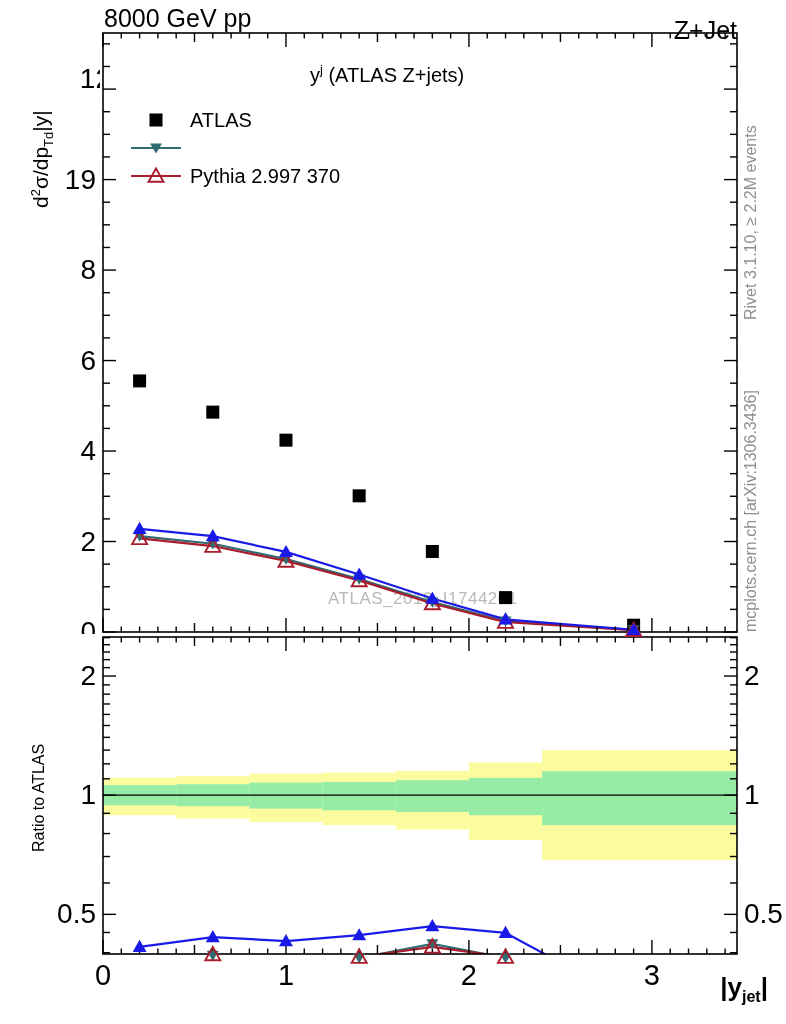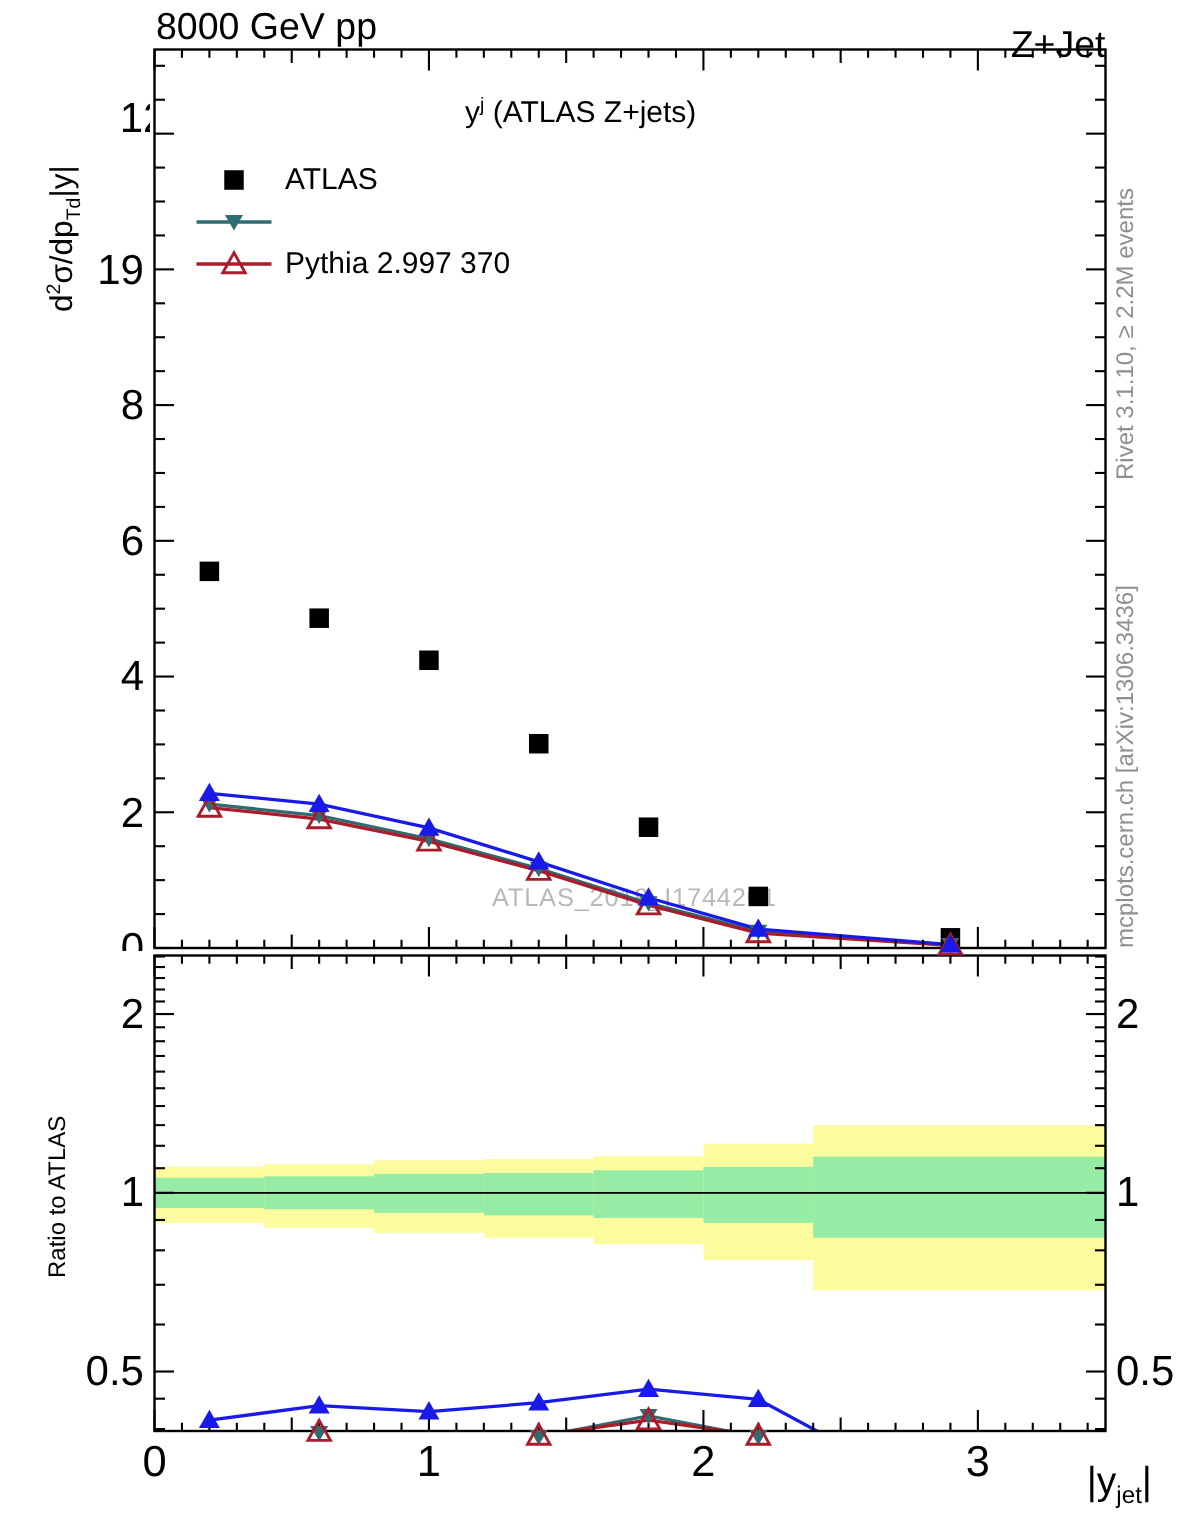--- a/index.html
+++ b/index.html
@@ -17,21 +17,21 @@
   .ylabel-main{
     left:28px; top:208px; font-size:21px; white-space:nowrap;
     transform:rotate(-90deg); transform-origin:left top; z-index:3;
   }
   .ylabel-main .sup{font-size:62%; vertical-align:super;}
   .ylabel-main .sub{font-size:62%; vertical-align:sub;}
   .ylabel-ratio{
     left:30px; top:852px; font-size:16px; white-space:nowrap;
     transform:rotate(-90deg); transform-origin:left top; z-index:3;
   }
-  .xlabel{right:18px; top:972px; font-size:26px; white-space:nowrap;}
+  .xlabel{right:18px; top:972px; font-size:26px; white-space:nowrap;font-weight:bold;}
   .xlabel .sub{font-size:62%; vertical-align:sub;}
   .side-note{
     color:#8f8f8f; font-size:16px; white-space:nowrap;
     transform:rotate(-90deg); transform-origin:left top; z-index:3;
   }
   .side-top{left:742px; top:320px;}
   .side-bottom{left:742px; top:632px;}
   .legend{left:128px; top:106px; z-index:3;}
   .legend-row{display:flex; align-items:center; height:28px;}
   .legend-row .lab{font-size:20px; margin-left:6px; white-space:nowrap;}

